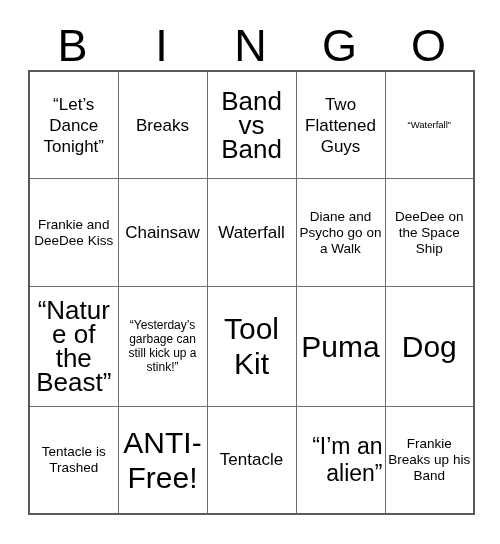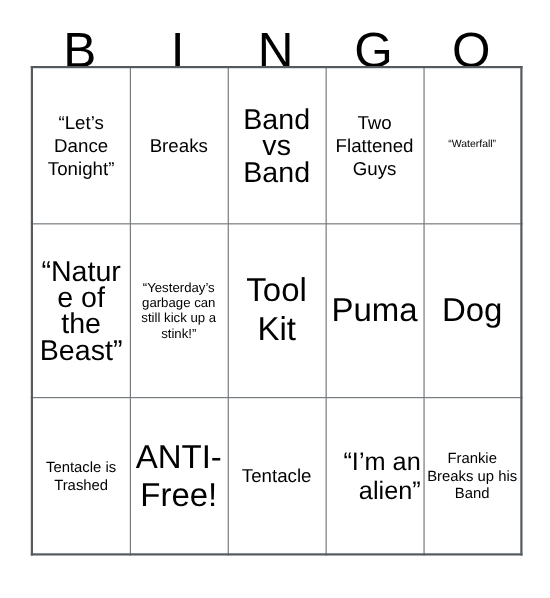--- a/index.html
+++ b/index.html
@@ -47,21 +47,21 @@
     font-weight: 400;
     letter-spacing: 0px;
     color: #000000;
     user-select: none;
   }
 
   
   #bingo-grid {
     position: absolute;
     left: 28px;
-    top: 60px;
+    top: 70px;
     width: 445px;
     height: 445px;
     border-collapse: collapse;
     table-layout: fixed;
     border-top: 2px solid #555a5e;
     border-left: 2px solid #555a5e;
     border-right: 2px solid #555a5e;
     border-bottom: 2px solid #555a5e;
     box-sizing: border-box;
     padding-left: 32px;
@@ -126,20 +126,37 @@
             <span class="cell-text fs-lg">Band vs Band</span>
           </td>
         <td class="bingo-cell">
             <span class="cell-text fs-md">Two Flattened Guys</span>
           </td>
         <td class="bingo-cell">
             <span class="cell-text fs-xs">“Waterfall”</span>
           </td>
       </tr>
 
+      <tr class="bingo-row">
+        <td class="bingo-cell">
+            <span class="cell-text fs-smm">Frankie and DeeDee Kiss</span>
+          </td>
+        <td class="bingo-cell">
+            <span class="cell-text fs-md">Chainsaw</span>
+          </td>
+        <td class="bingo-cell">
+            <span class="cell-text fs-md">Waterfall</span>
+          </td>
+        <td class="bingo-cell">
+            <span class="cell-text fs-smm">Diane and Psycho go on a Walk</span>
+          </td>
+        <td class="bingo-cell">
+            <span class="cell-text fs-smm">DeeDee on the Space Ship</span>
+          </td>
+      </tr>
 
 
       <tr class="bingo-row">
         <td class="bingo-cell">
             <span class="cell-text fs-lg">“Nature of the Beast”</span>
           </td>
         <td class="bingo-cell">
             <span class="cell-text fs-sm">“Yesterday’s garbage can still kick up a stink!”</span>
           </td>
         <td class="bingo-cell">

